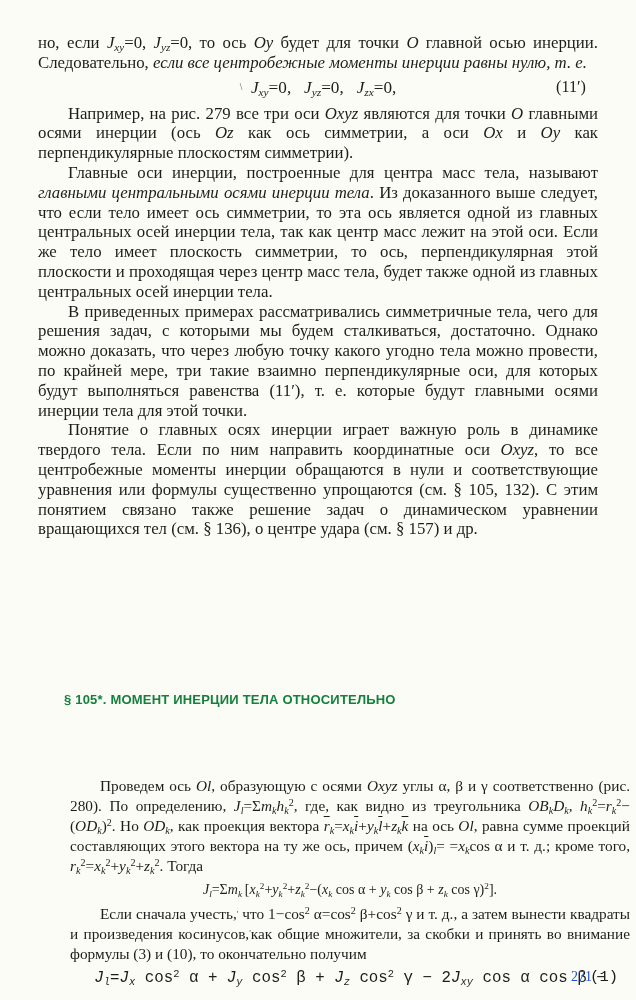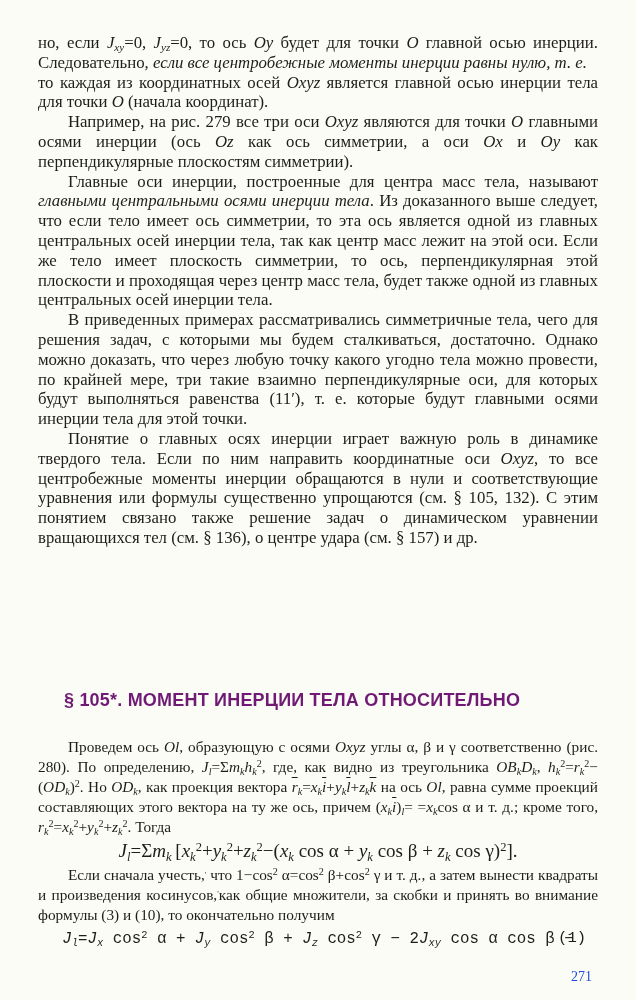--- a/index.html
+++ b/index.html
@@ -7,73 +7,76 @@
     position: relative;
     width: 636px;
     height: 1000px;
     background: #fbfcf6;
     color: #1e1d1b;
     font-family: "Liberation Serif", serif;
     overflow: hidden;
   }
   .col { position: absolute; left: 38px; width: 560px; }
   .top { top: 33px; font-size: 16.8px; line-height: 19.8px; text-align: justify; }
-  .bottom { top: 737px; font-size: 15.3px; line-height: 19.9px; text-align: justify; }
+  .bottom { top: 776px; font-size: 15.3px; line-height: 19.9px; text-align: justify; margin-left: 32px; }
   .para { margin: 0; }
   .ind { text-indent: 30px; }
 
   
   .r-rm { font-style: normal; }
   .r-it { font-style: italic; }
   .r-mi { font-style: italic; }
   .r-ov { font-style: italic; text-decoration: overline; }
   .r-mk { font-size: 0.55em; vertical-align: 0.35em; opacity: 0.85; }
   sub, sup { line-height: 0; font-size: 66%; }
   sub { vertical-align: -0.28em; font-style: italic; }
   sup { vertical-align: 0.5em; font-style: normal; }
 
   
   .eqrow { position: relative; text-align: center; padding: 5px 0 6px; font-size: 17.2px; }
-  .bottom .eqrow { font-size: 19px; padding: 4px 0 5px; }
+  .bottom .eqrow { font-size: 14px; padding: 4px 0 5px; }
   .eqno { position: absolute; right: 12px; top: 50%; transform: translateY(-50%); font-size: 16.2px; font-style: normal; }
   .eq12 { position: relative; text-align: center; padding: 4px 0 0; font-size: 15.8px; font-family: Liberation Mono, monospace; }
   .eq12 .eqline { line-height: 21.5px; }
   .eq12 .eqno { top: auto; bottom: 2px; transform: none; font-size: 15.5px; }
 
   .heading {
     position: absolute;
     left: 64px;
     top: 689px;
     width: 480px;
     font-family: "Liberation Sans", sans-serif;
     font-weight: bold;
-    font-size: 18px;
+    font-size: 13px;
     line-height: 22.5px;
     letter-spacing: 0.2px;
-    color: #701a75;
+    color: #15803d;
   }
   .pagenum {
     position: absolute;
     right: 44px;
     top: 961px;
     font-size: 14px;
     color: #1d4ed8;
     margin-top: 8px;
   }
 </style>
 </head>
 <body>
 
 <div class="page">
 
   <div class="col top">
     <p class="para"><span class="r-rm">но, если </span><span class="r-mi">J</span><sub>xy</sub><span class="r-rm">=0, </span><span class="r-mi">J</span><sub>yz</sub><span class="r-rm">=0, то ось </span><span class="r-mi">Oy</span><span class="r-rm"> будет для точки </span><span class="r-mi">O</span><span class="r-rm"> главной осью инерции. Следовательно, </span><span class="r-it">если все центробежные моменты инерции равны нулю, т. е.</span></p>
 
+    <div class="eqrow">
+      <span class="eq"><span class="r-mk">\</span><span class="r-rm"> </span><span class="r-mi">J</span><sub>xy</sub><span class="r-rm">=0,  </span><span class="r-mi">J</span><sub>yz</sub><span class="r-rm">=0,  </span><span class="r-mi">J</span><sub>zx</sub><span class="r-rm">=0,</span></span>
+      <span class="eqno">(11′)</span>
+    </div>
 
-    <p class="para"><span class="r-rm">то каждая из координатных осей </span><span class="r-mi">Oxyz</span><span class="r-rm"> является главной осью инерции тела для точки </span><span class="r-mi">O</span><span class="r-rm"> (начала координат).</span></p>
     <p class="para ind"><span class="r-rm">Например, на рис. 279 все три оси </span><span class="r-mi">Oxyz</span><span class="r-rm"> являются для точки </span><span class="r-mi">O</span><span class="r-rm"> главными осями инерции (ось </span><span class="r-mi">Oz</span><span class="r-rm"> как ось симметрии, а оси </span><span class="r-mi">Ox</span><span class="r-rm"> и </span><span class="r-mi">Oy</span><span class="r-rm"> как перпендикулярные плоскостям симметрии).</span></p>
     <p class="para ind"><span class="r-rm">Главные оси инерции, построенные для центра масс тела, называют </span><span class="r-it">главными центральными осями инерции тела</span><span class="r-rm">. Из доказанного выше следует, что если тело имеет ось симметрии, то эта ось является одной из главных центральных осей инерции тела, так как центр масс лежит на этой оси. Если же тело имеет плоскость симметрии, то ось, перпендикулярная этой плоскости и проходящая через центр масс тела, будет также одной из главных центральных осей инерции тела.</span></p>
     <p class="para ind"><span class="r-rm">В приведенных примерах рассматривались симметричные тела, чего для решения задач, с которыми мы будем сталкиваться, достаточно. Однако можно доказать, что через любую точку какого угодно тела можно провести, по крайней мере, три такие взаимно перпендикулярные оси, для которых будут выполняться равенства (11′), т. е. которые будут главными осями инерции тела для этой точки.</span></p>
     <p class="para ind"><span class="r-rm">Понятие о главных осях инерции играет важную роль в динамике твердого тела. Если по ним направить координатные оси </span><span class="r-mi">Oxyz</span><span class="r-rm">, то все центробежные моменты инерции обращаются в нули и соответствующие уравнения или формулы существенно упрощаются (см. § 105, 132). С этим понятием связано также решение задач о динамическом уравнении вращающихся тел (см. § 136), о центре удара (см. § 157) и др.</span></p>
   </div>
 
   <div class="heading">
     <div>§ 105*. МОМЕНТ ИНЕРЦИИ ТЕЛА ОТНОСИТЕЛЬНО</div>
   </div>
 

